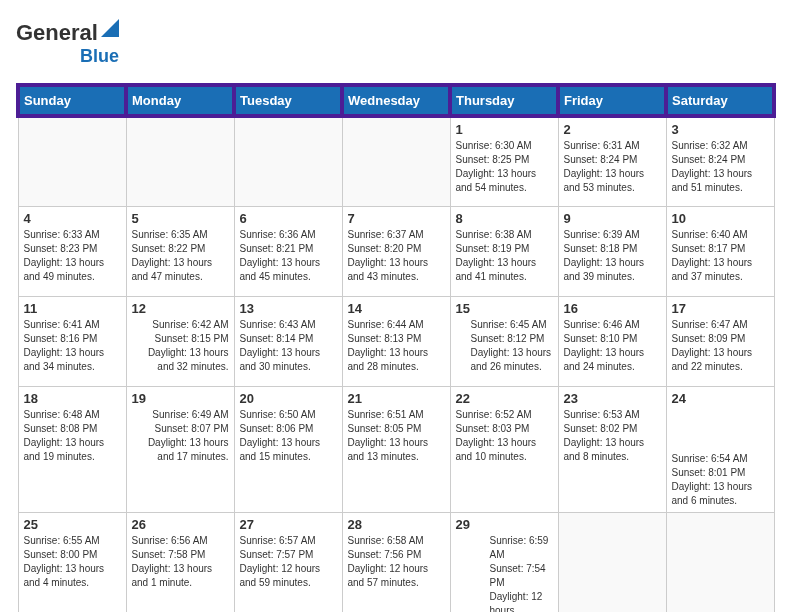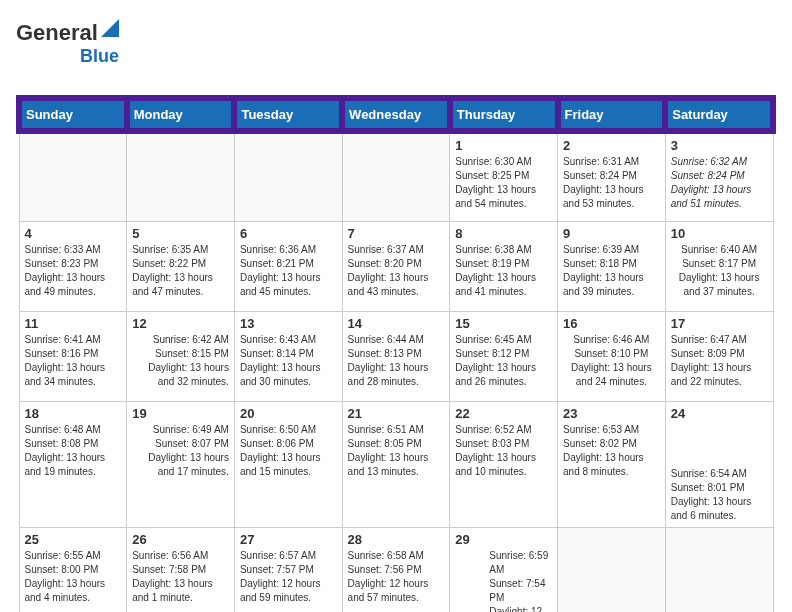--- a/index.html
+++ b/index.html
@@ -7,21 +7,21 @@
       font-family: Arial, sans-serif;
       background: #fff;
       width: 792px;
       min-height: 612px;
       padding: 16px;
     }
     .header-area {
       display: flex;
       justify-content: space-between;
       align-items: flex-start;
-      margin-bottom: 28px;
+      margin-bottom: 16px;
     }
     .logo {
       display: flex;
       align-items: center;
       margin-top: 4px;
     }
     .logo-general { color: #333; }
     .logo-blue { color: #1a6eb5; }
     .title-area {
       text-align: right;
@@ -41,21 +41,21 @@
       border-collapse: collapse;
       border: 1px solid #ccc;
     }
     .calendar th {
       background-color: #1a6eb5;
       color: white;
       font-size: 13px;
       font-weight: bold;
       padding: 6px 4px;
       text-align: left;
-      border: 6px solid #4c1d95;
+      border: 4px solid #4c1d95;
     }
     .calendar td {
       vertical-align: top;
       border: 1px solid #ccc;
       padding: 4px 5px;
       font-size: 10.5px;
       color: #333;
       width: calc(100% / 7);
       min-height: 80px;
       height: 90px;
@@ -128,21 +128,21 @@
         </td>
         <td>
           <span class="day-num">2</span>
           <div class="day-info" style="white-space: pre-line;">Sunrise: 6:31 AM
 Sunset: 8:24 PM
 Daylight: 13 hours
 and 53 minutes.</div>
         </td>
         <td>
           <span class="day-num">3</span>
-          <div class="day-info" style="white-space: pre-line; font-style: italic;">Sunrise: 6:32 AM
+          <div class="day-info" style="white-space: pre-line;">Sunrise: 6:32 AM
 Sunset: 8:24 PM
 Daylight: 13 hours
 and 51 minutes.</div>
         </td>
       </tr>
       <tr>
         <td>
           <span class="day-num">4</span>
           <div class="day-info" style="white-space: pre-line;">Sunrise: 6:33 AM
 Sunset: 8:23 PM
@@ -179,21 +179,21 @@
         </td>
         <td>
           <span class="day-num">9</span>
           <div class="day-info" style="white-space: pre-line;">Sunrise: 6:39 AM
 Sunset: 8:18 PM
 Daylight: 13 hours
 and 39 minutes.</div>
         </td>
         <td>
           <span class="day-num">10</span>
-          <div class="day-info" style="white-space: pre-line; text-align: center;">Sunrise: 6:40 AM
+          <div class="day-info" style="white-space: pre-line;">Sunrise: 6:40 AM
 Sunset: 8:17 PM
 Daylight: 13 hours
 and 37 minutes.</div>
         </td>
       </tr>
       <tr>
         <td>
           <span class="day-num">11</span>
           <div class="day-info" style="white-space: pre-line;">Sunrise: 6:41 AM
 Sunset: 8:16 PM
@@ -216,28 +216,28 @@
         </td>
         <td>
           <span class="day-num">14</span>
           <div class="day-info" style="white-space: pre-line;">Sunrise: 6:44 AM
 Sunset: 8:13 PM
 Daylight: 13 hours
 and 28 minutes.</div>
         </td>
         <td>
           <span class="day-num">15</span>
-          <div class="day-info" style="white-space: pre-line;">Sunrise: 6:45 AM
+          <div class="day-info" style="white-space: pre-line; margin-left: 15px;">Sunrise: 6:45 AM
 Sunset: 8:12 PM
 Daylight: 13 hours
 and 26 minutes.</div>
         </td>
         <td>
           <span class="day-num">16</span>
-          <div class="day-info" style="white-space: pre-line; text-align: center;">Sunrise: 6:46 AM
+          <div class="day-info" style="white-space: pre-line;">Sunrise: 6:46 AM
 Sunset: 8:10 PM
 Daylight: 13 hours
 and 24 minutes.</div>
         </td>
         <td>
           <span class="day-num">17</span>
           <div class="day-info" style="white-space: pre-line;">Sunrise: 6:47 AM
 Sunset: 8:09 PM
 Daylight: 13 hours
 and 22 minutes.</div>

